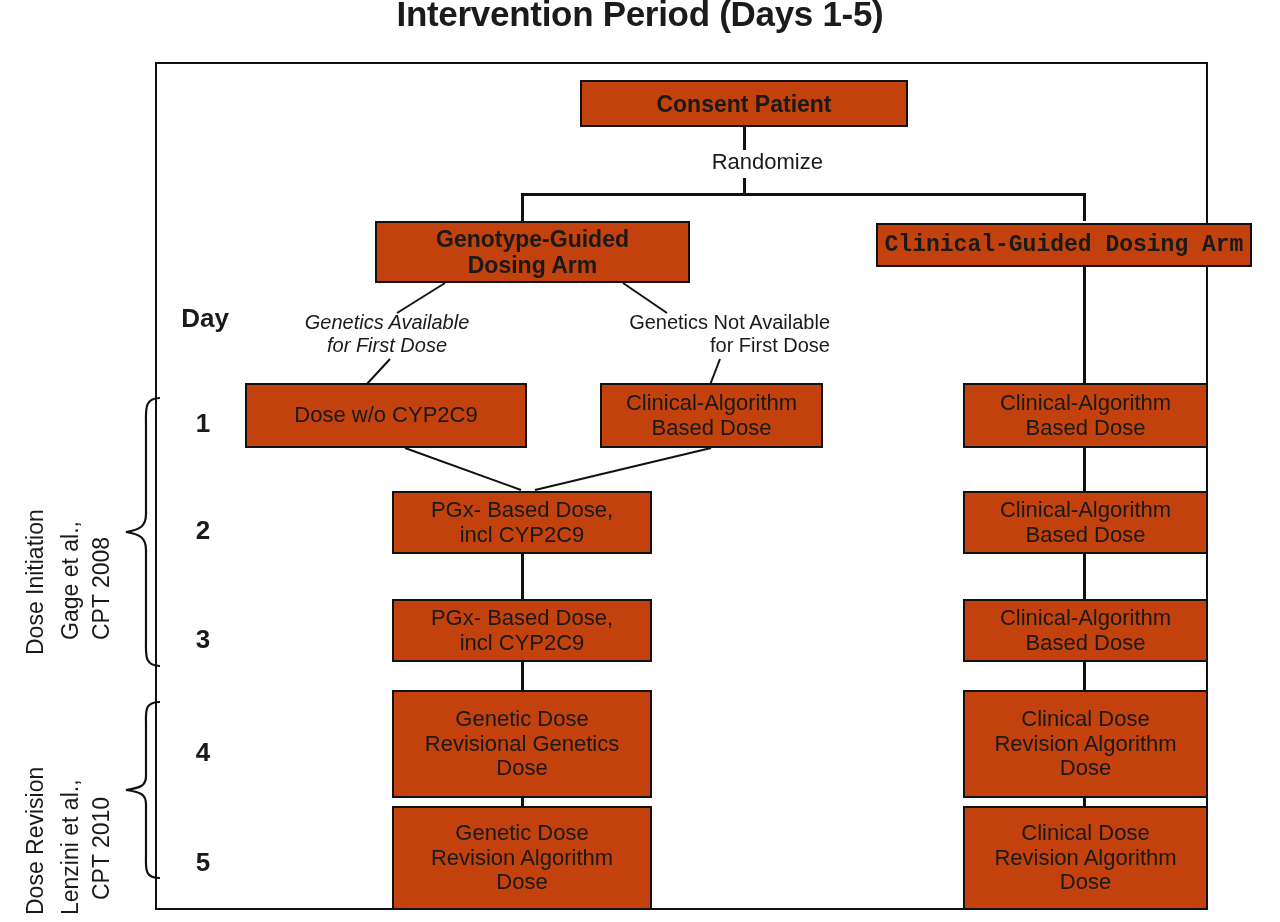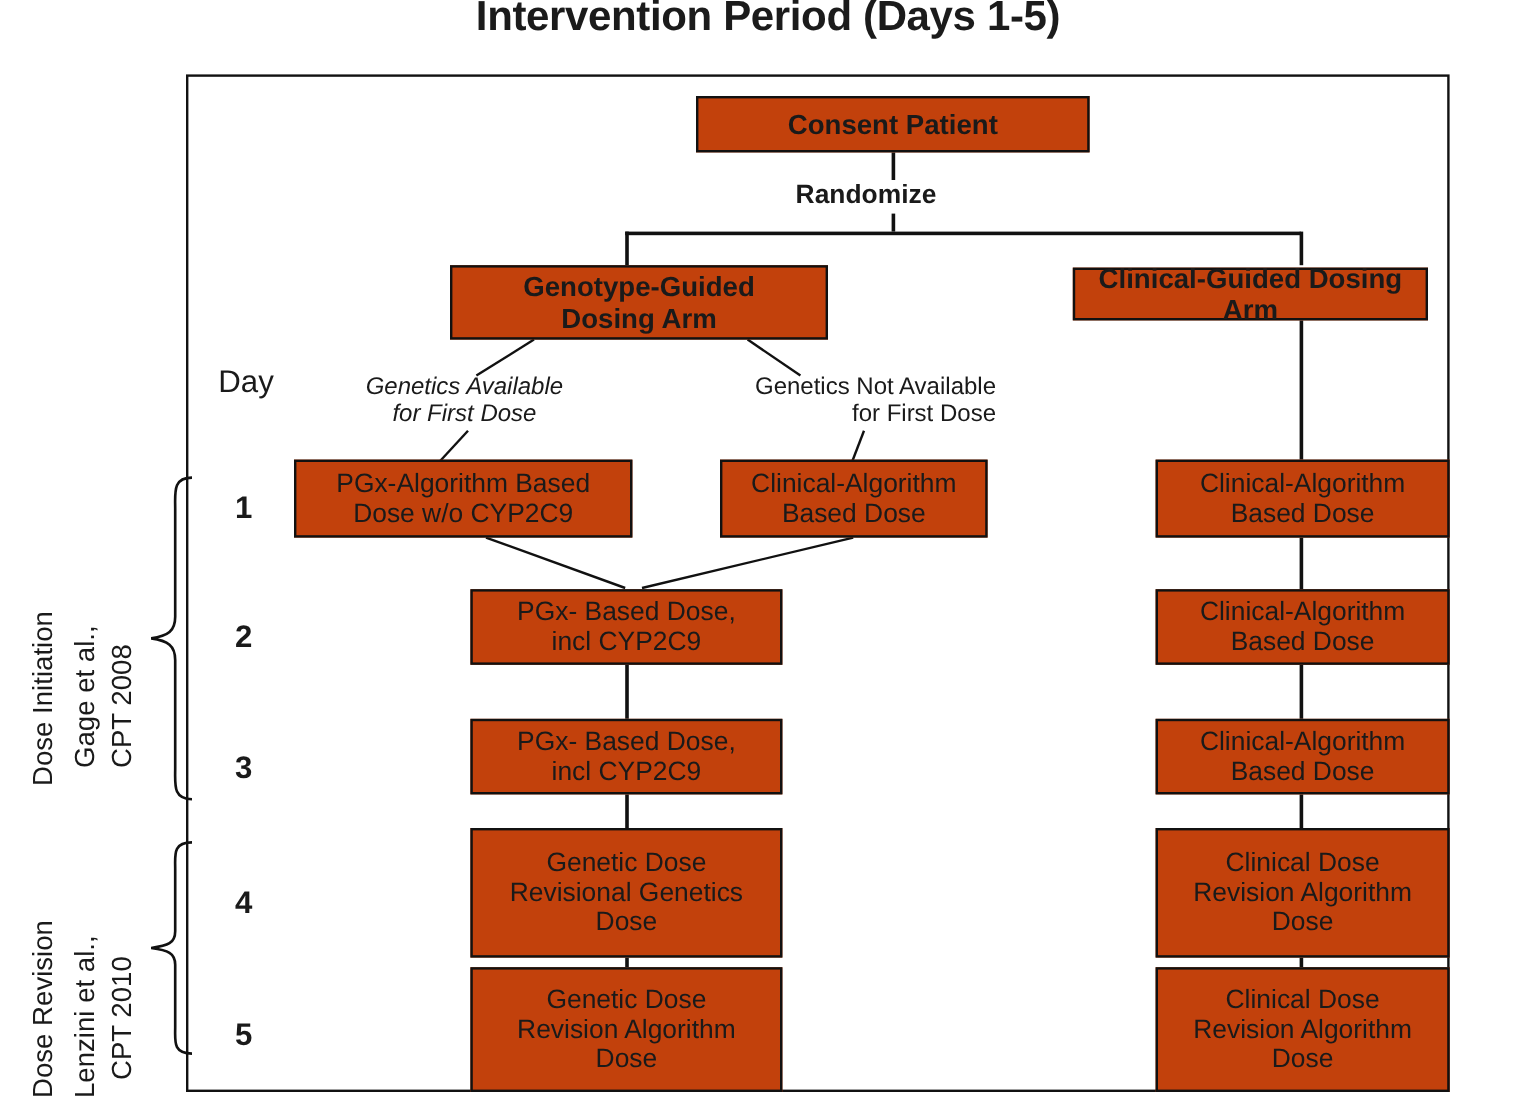--- a/index.html
+++ b/index.html
@@ -78,44 +78,43 @@
   .diag {
     position: absolute;
     z-index: 1;
     overflow: visible;
   }
   .diag line { stroke: #111; stroke-width: 2; }
 
   
   .free-label {
     position: absolute;
-    text-align: left;
+    text-align: right;
     font-size: 22px;
     line-height: 1.13;
     z-index: 2;
     background: #fff;
-    font-weight: bold;
   }
   .branch-label {
     position: absolute;
     text-align: center;
     font-size: 20px;
     line-height: 1.15;
     z-index: 2;
   }
 
   
   #day-header {
     position: absolute;
     left: 170px;
     top: 303px;
     width: 70px;
     text-align: center;
     font-size: 26px;
-    font-weight: normal;
+    font-weight: bold;
     z-index: 2;
   }
   .day-number {
     position: absolute;
     left: 180px;
     width: 46px;
     text-align: center;
     font-size: 26px;
     font-weight: bold;
     z-index: 2;
@@ -216,21 +215,20 @@
   <span class="txt">Genetics Not Available</span><br>
   <span class="txt">for First Dose</span>
 </div>
 
 <svg class="diag" style="left:360px; top:359px;" width="400" height="28" viewBox="0 0 400 28">
   <line x1="30" y1="0" x2="6" y2="26"></line>
   <line x1="360" y1="0" x2="350" y2="26"></line>
 </svg>
 
 <div class="node" style="left:245px; top:383px; width:282px; height:65px; flex-direction:column;">
-  <span class="txt">PGx-Algorithm Based</span>
   <span class="txt">Dose w/o CYP2C9</span>
 </div>
 <div class="node" style="left:600px; top:383px; width:223px; height:65px; flex-direction:column;">
   <span class="txt">Clinical-Algorithm</span>
   <span class="txt">Based Dose</span>
 </div>
 
 <svg class="diag" style="left:385px; top:448px;" width="340" height="44" viewBox="0 0 340 44">
   <line x1="20" y1="0" x2="136" y2="42"></line>
   <line x1="326" y1="0" x2="150" y2="42"></line>
@@ -254,21 +252,21 @@
   <span class="txt">Dose</span>
 </div>
 <div class="vline" style="left:521px; top:798px; height:8px;"></div>
 
 <div class="node" style="left:392px; top:806px; width:260px; height:104px; flex-direction:column;">
   <span class="txt">Genetic Dose</span>
   <span class="txt">Revision Algorithm</span>
   <span class="txt">Dose</span>
 </div>
 
-<div class="node bold" style="left:894px; top:223px; width:296px; height:44px;">
+<div class="node bold" style="left:876px; top:223px; width:376px; height:44px;font-family:Liberation Mono, monospace;">
   <span class="txt">Clinical-Guided Dosing Arm</span>
 </div>
 <div class="vline" style="left:1083px; top:267px; height:116px;"></div>
 
 <div class="node" style="left:963px; top:383px; width:245px; height:65px; flex-direction:column;">
   <span class="txt">Clinical-Algorithm</span>
   <span class="txt">Based Dose</span>
 </div>
 <div class="vline" style="left:1083px; top:448px; height:43px;"></div>
 

